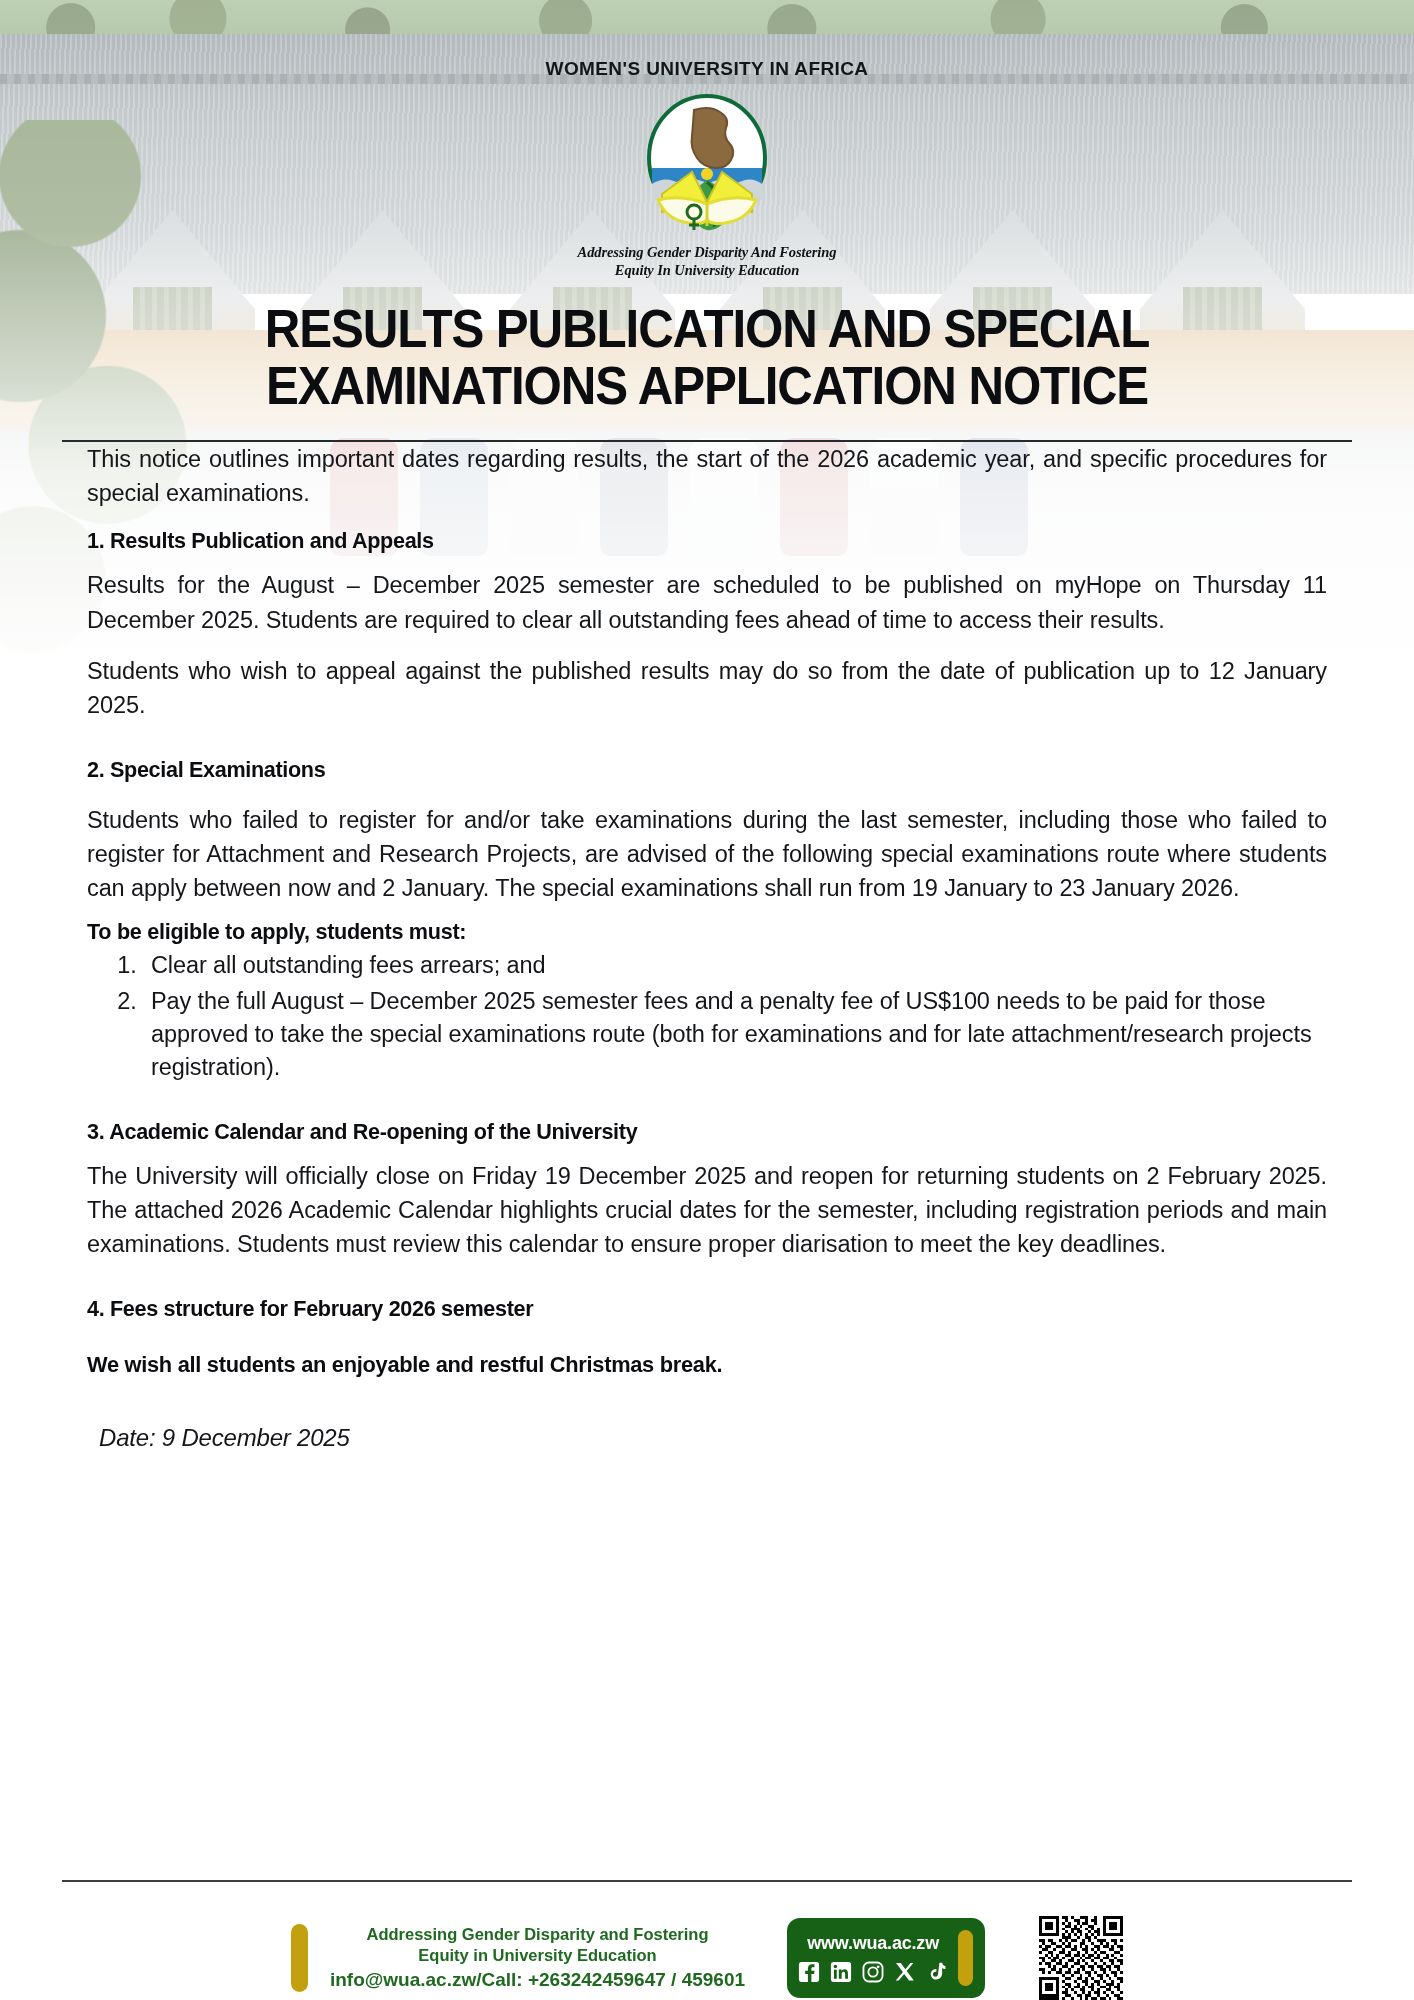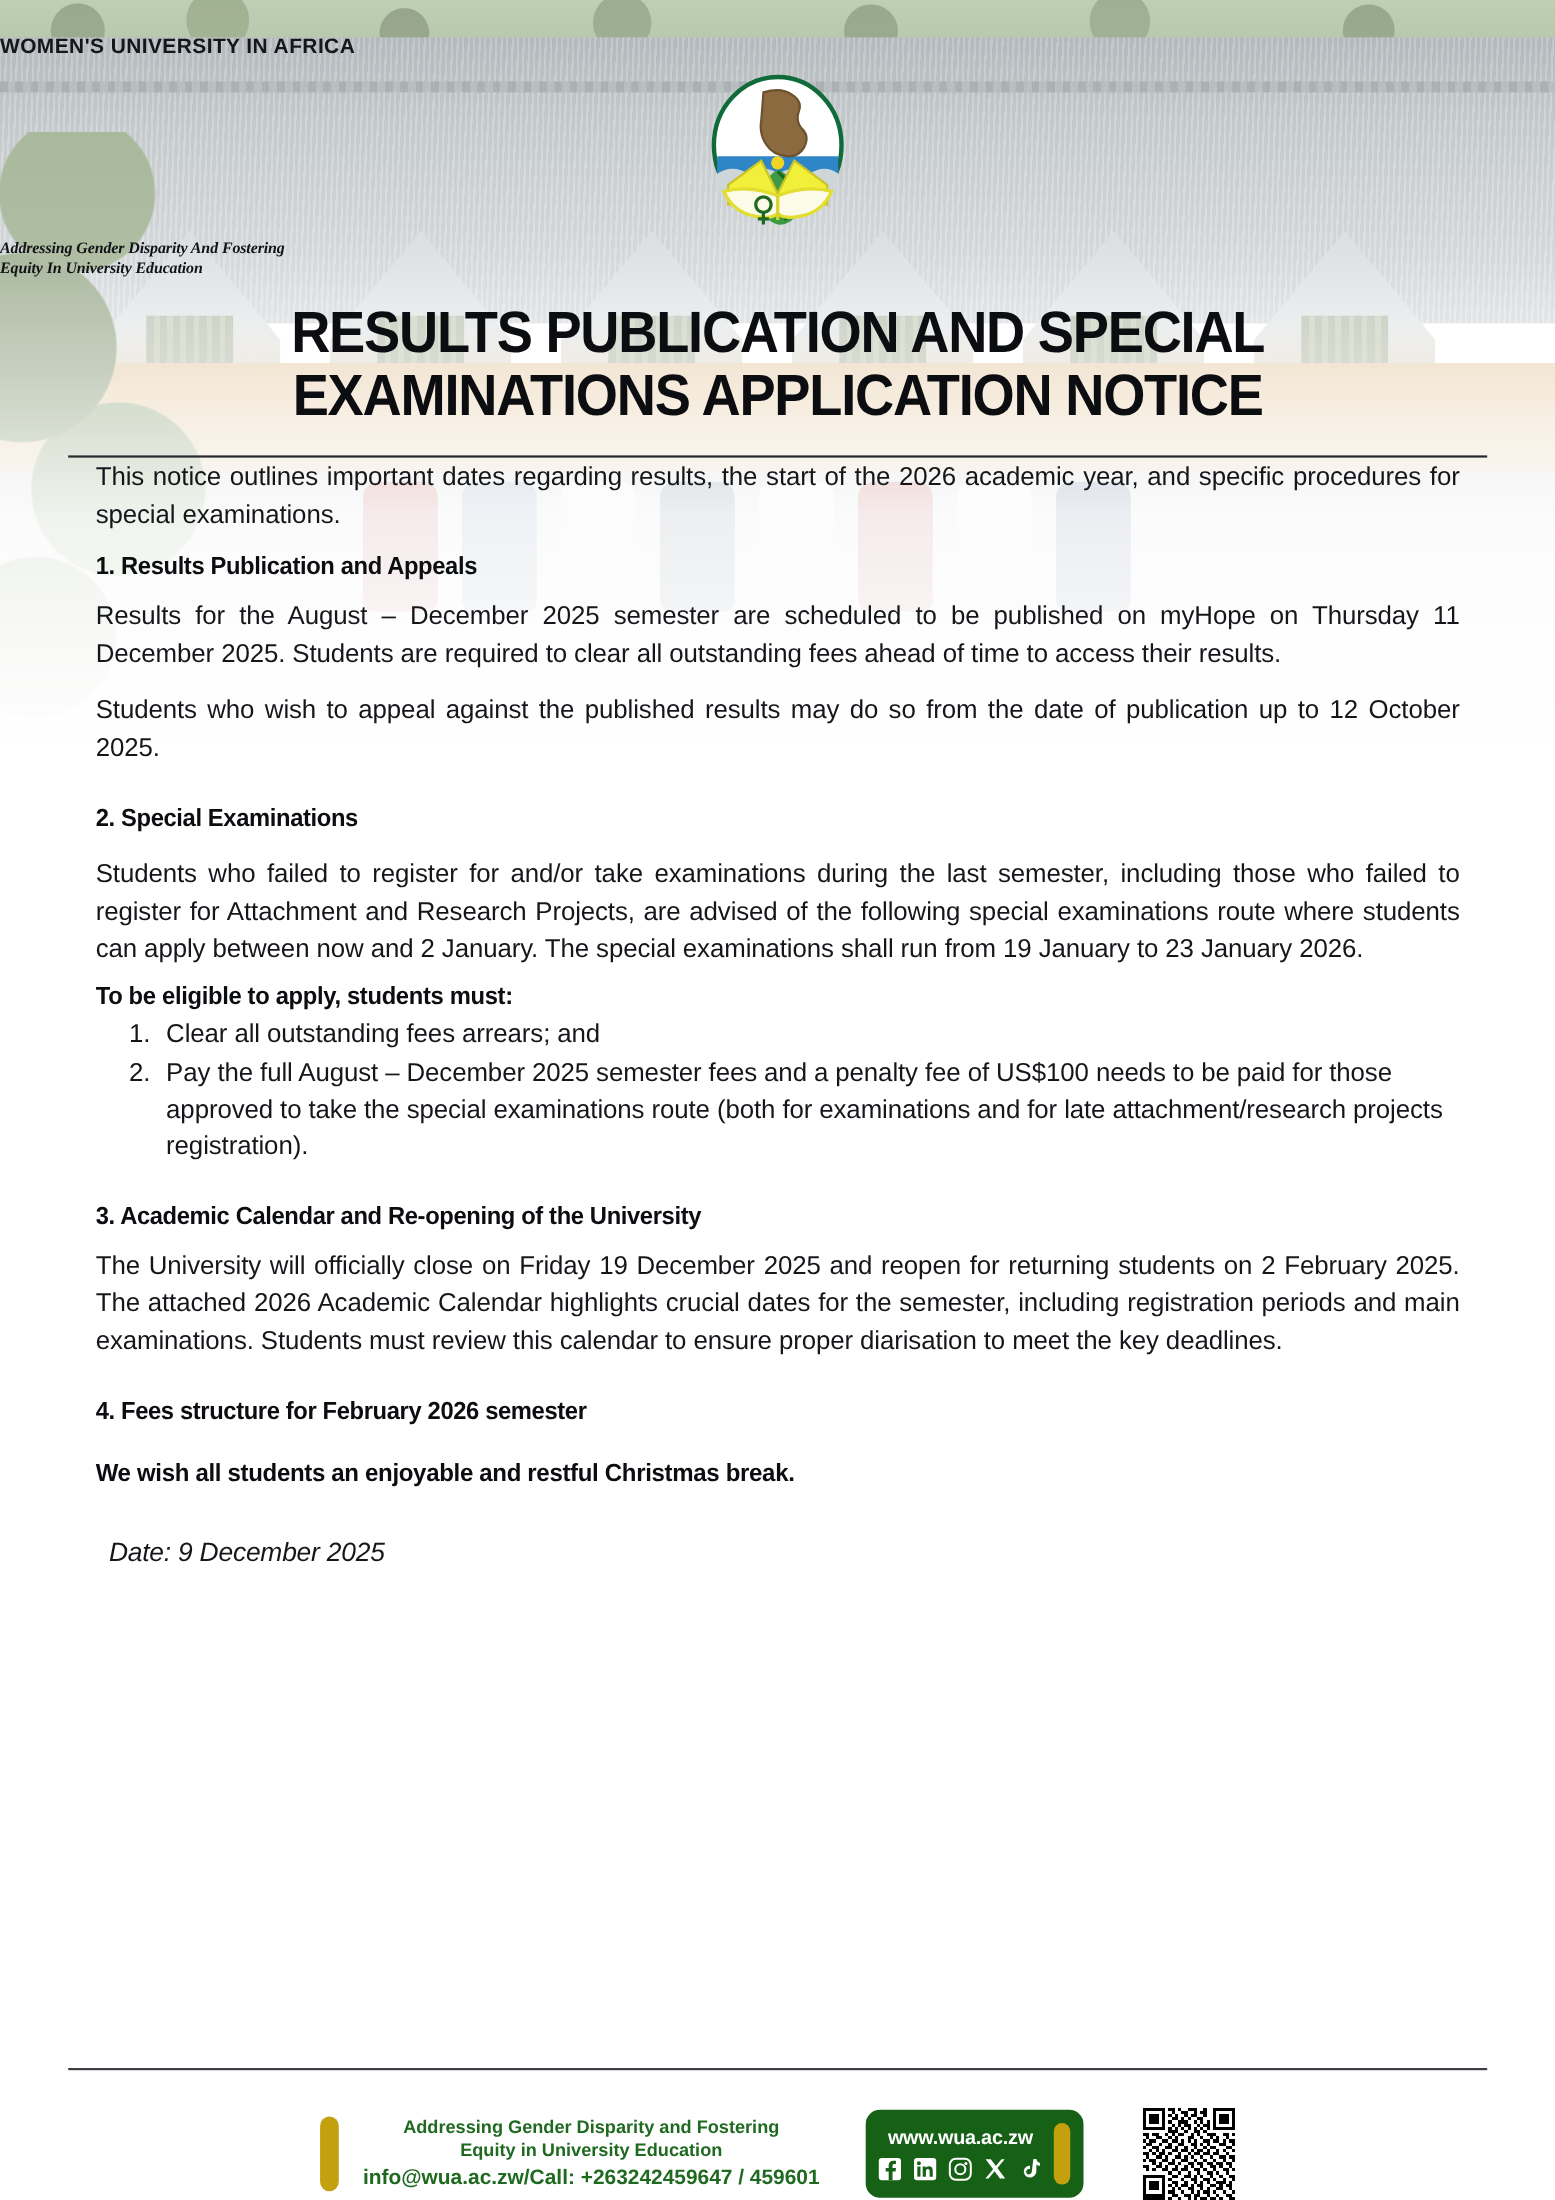--- a/index.html
+++ b/index.html
@@ -105,21 +105,21 @@
       rgba(255,255,255,0.74) 380px,
       rgba(255,255,255,0.90) 470px,
       rgba(255,255,255,0.97) 600px,
       rgba(255,255,255,1) 720px,
       rgba(255,255,255,1) 2000px);
   }
 
   #content { position: relative; z-index: 2; width: 1414px; height: 2000px; }
 
   
-  .header { padding-top: 32px; }
+  .header { text-align: center; padding-top: 58px; }
   .uni-name {
     font-size: 19px; font-weight: 700; letter-spacing: .4px; color: #14161a;
   }
   .crest { width: 150px; height: 150px; margin: 10px auto 4px; display: block; }
   .crest-motto {
     font-family: "Liberation Serif", serif;
     font-style: italic; font-weight: 700;
     font-size: 14.5px; line-height: 1.22; color: #101216;
     letter-spacing: -.1px;
   }
@@ -311,21 +311,21 @@
     <div class="doc-title">RESULTS PUBLICATION AND SPECIAL EXAMINATIONS APPLICATION NOTICE</div>
 
     <div class="rule"></div>
 
     <div class="body-wrap">
 
       <p class="para">This notice outlines important dates regarding results, the start of the 2026 academic year, and specific procedures for special examinations.</p>
 
       <h2 class="sec-head">1. Results Publication and Appeals</h2>
       <p class="para">Results for the August – December 2025 semester are scheduled to be published on myHope on Thursday 11 December 2025. Students are required to clear all outstanding fees ahead of time to access their results.</p>
-      <p class="para">Students who wish to appeal against the published results may do so from the date of publication up to 12 October 2025.</p>
+      <p class="para">Students who wish to appeal against the published results may do so from the date of publication up to 12 January 2025.</p>
 
       <h2 class="sec-head gap-top">2. Special Examinations</h2>
       <p class="para tight">Students who failed to register for and/or take examinations during the last semester, including those who failed to register for Attachment and Research Projects, are advised of the following special examinations route where students can apply between now and 2 January. The special examinations shall run from 19 January to 23 January 2026.</p>
 
       <div class="lead-bold">To be eligible to apply, students must:</div>
       <ol class="elig">
         <li>Clear all outstanding fees arrears; and</li>
         <li>Pay the full August – December 2025 semester fees and a penalty fee of US$100 needs to be paid for those approved to take the special examinations route (both for examinations and for late attachment/research projects registration).</li>
       </ol>
 

